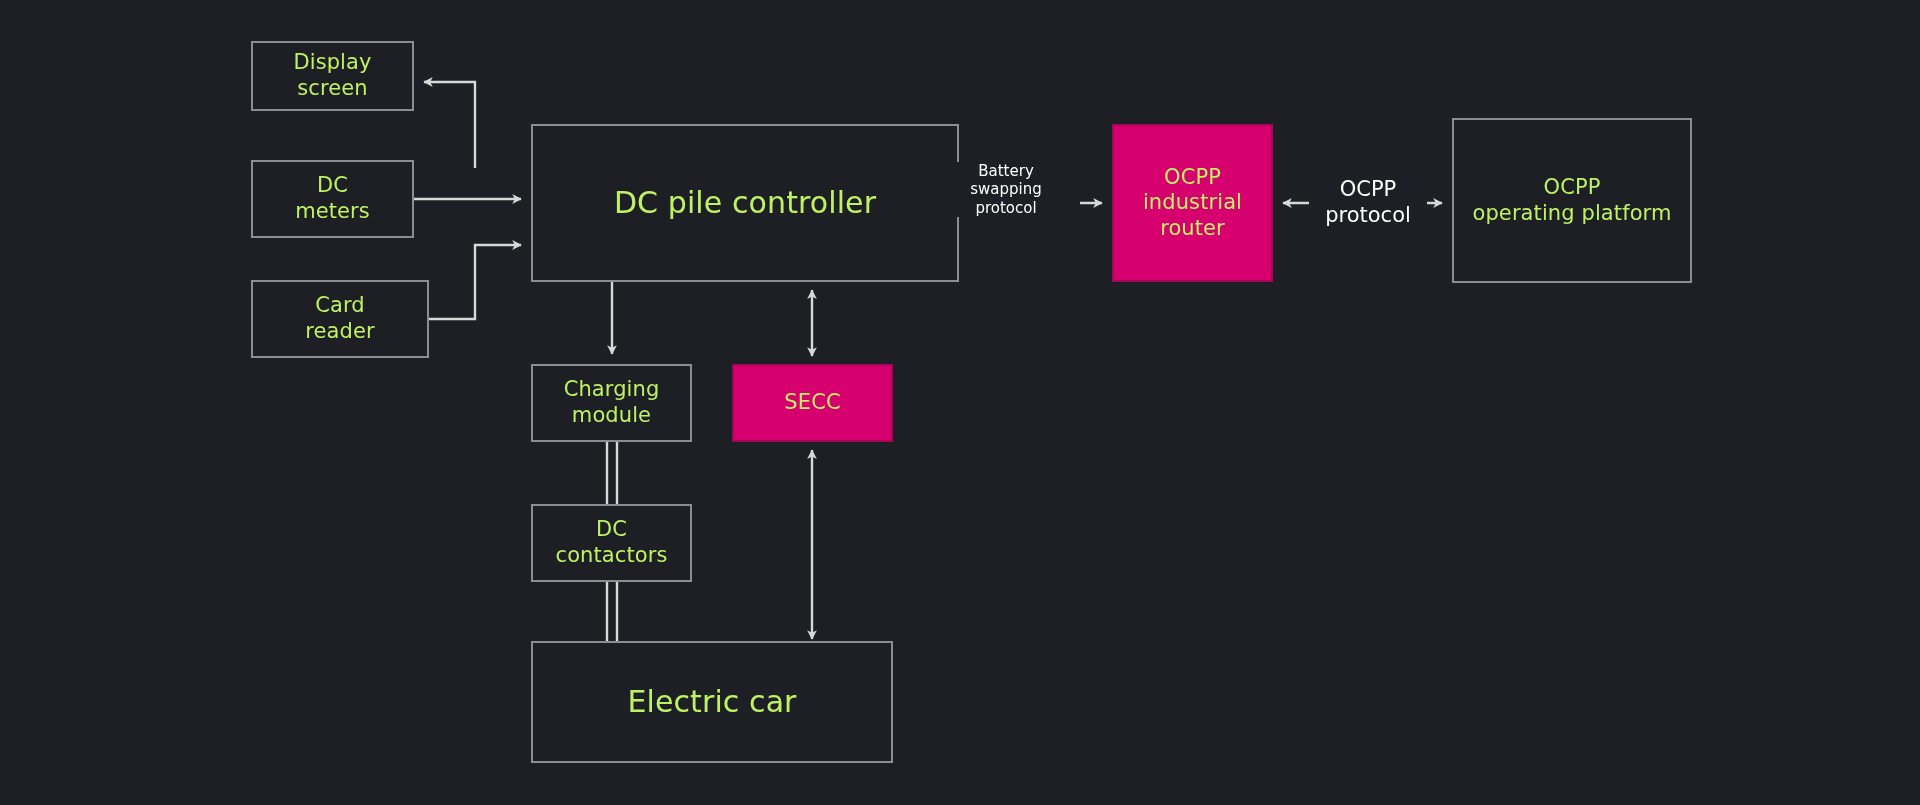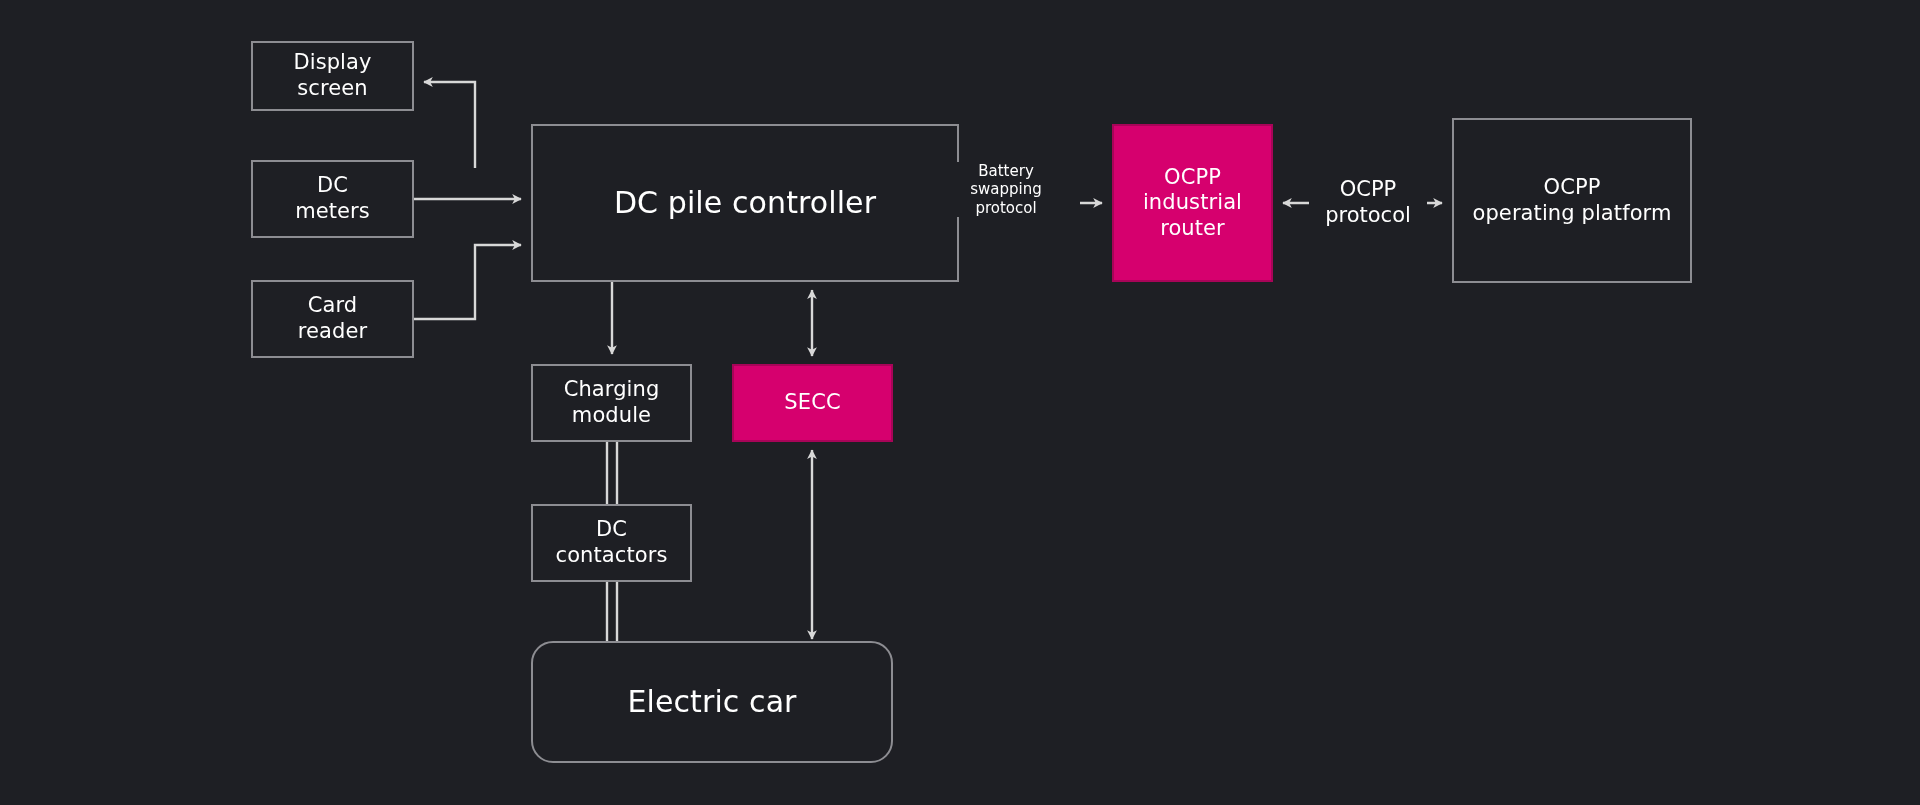--- a/index.html
+++ b/index.html
@@ -27,21 +27,21 @@
     height: 805px;
     display: block;
   }
   .node-box {
     position: absolute;
     box-sizing: border-box;
     display: flex;
     align-items: center;
     justify-content: center;
     text-align: center;
-    color: #ffffff;
+    color: #bef264;
     line-height: 1.22;
     letter-spacing: 0.1px;
     user-select: none;
   }
   .node-plain {
     background: #1e1f24;
     border: 2px solid #8d8d92;
   }
   .node-accent {
     background: #d6006e;
@@ -107,21 +107,21 @@
   <div class="node-box node-plain" style="left:251px; top:41px; width:163px; height:70px; font-size:21px;">
     <span class="node-label">Display
 screen</span>
   </div>
 
   <div class="node-box node-plain" style="left:251px; top:160px; width:163px; height:78px; font-size:21px;">
     <span class="node-label">DC
 meters</span>
   </div>
 
-  <div class="node-box node-plain" style="left:251px; top:280px; width:163px; height:78px; font-size:21px;">
+  <div class="node-box node-plain" style="left:251px; top:280px; width:178px; height:78px; font-size:21px;">
     <span class="node-label">Card
 reader</span>
   </div>
 
   <div class="node-box node-plain" style="left:531px; top:124px; width:428px; height:158px; font-size:30px;">
     <span class="node-label">DC pile controller</span>
   </div>
 
   <div class="node-box node-accent" style="left:1112px; top:124px; width:161px; height:158px; font-size:21px;">
     <span class="node-label">OCPP
@@ -141,21 +141,21 @@
 
   <div class="node-box node-accent" style="left:732px; top:364px; width:161px; height:78px; font-size:21px;">
     <span class="node-label">SECC</span>
   </div>
 
   <div class="node-box node-plain" style="left:531px; top:504px; width:161px; height:78px; font-size:21px;">
     <span class="node-label">DC
 contactors</span>
   </div>
 
-  <div class="node-box node-plain" style="left:531px; top:641px; width:362px; height:122px; font-size:30px;border-radius:22px;">
+  <div class="node-box node-plain" style="left:531px; top:641px; width:362px; height:122px; font-size:30px;">
     <span class="node-label">Electric car</span>
   </div>
 
   <div class="edge-label" style="left:932px; top:162px; width:148px; font-size:15px;">Battery
 swapping
 protocol</div>
 
   <div class="edge-label" style="left:1309px; top:177px; width:118px; font-size:21px;">OCPP
 protocol</div>
 

